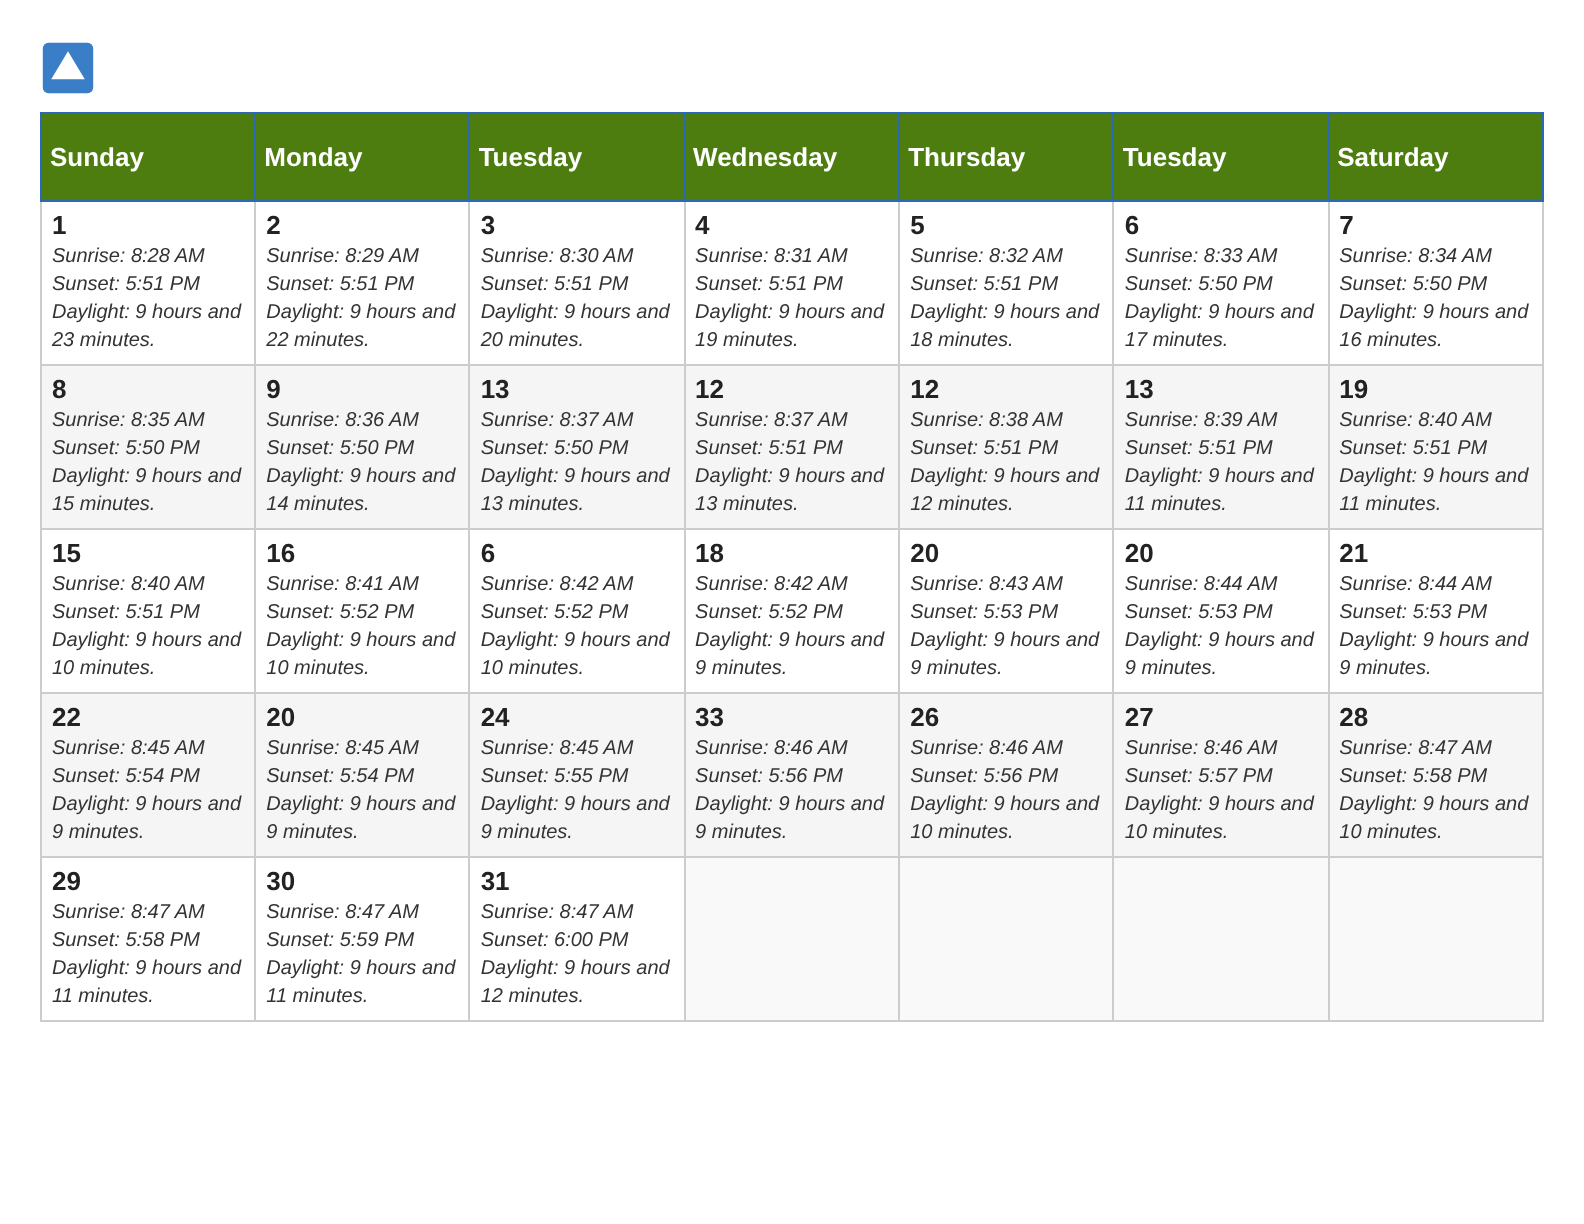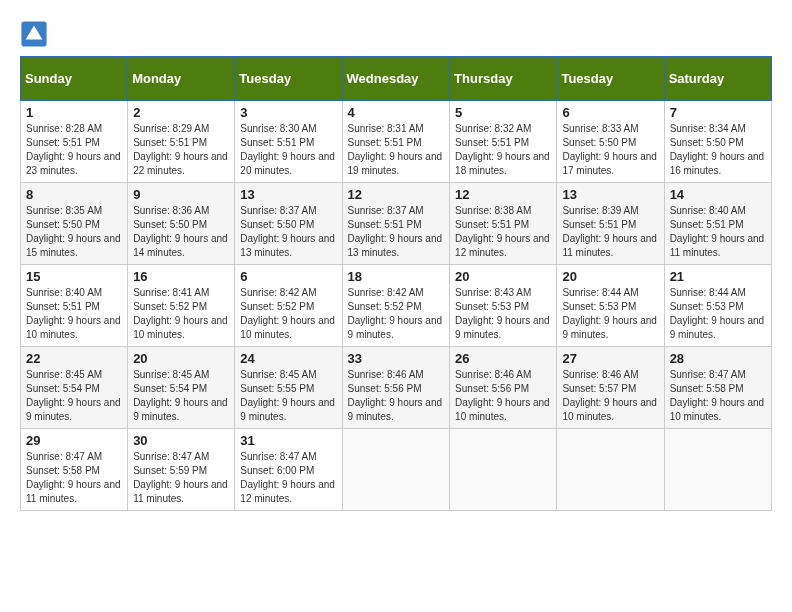--- a/index.html
+++ b/index.html
@@ -80,20 +80,21 @@
       font-size: 13px;
       font-weight: bold;
       color: #222;
       display: block;
       margin-bottom: 2px;
     }
     .day-info {
       font-size: 10px;
       color: #333;
       line-height: 1.4;
+      font-style: italic;
     }
     .empty-cell {
       background: #f9f9f9 !important;
     }
   </style>
 </head>
 <body>
 
 <div class="header-area">
   <div class="logo">
@@ -147,21 +148,21 @@
         <td><span class="day-number">9</span>
 <span class="day-info">Sunrise: 8:36 AM<br>Sunset: 5:50 PM<br>Daylight: 9 hours and 14 minutes.</span></td>
         <td><span class="day-number">13</span>
 <span class="day-info">Sunrise: 8:37 AM<br>Sunset: 5:50 PM<br>Daylight: 9 hours and 13 minutes.</span></td>
         <td><span class="day-number">12</span>
 <span class="day-info">Sunrise: 8:37 AM<br>Sunset: 5:51 PM<br>Daylight: 9 hours and 13 minutes.</span></td>
         <td><span class="day-number">12</span>
 <span class="day-info">Sunrise: 8:38 AM<br>Sunset: 5:51 PM<br>Daylight: 9 hours and 12 minutes.</span></td>
         <td><span class="day-number">13</span>
 <span class="day-info">Sunrise: 8:39 AM<br>Sunset: 5:51 PM<br>Daylight: 9 hours and 11 minutes.</span></td>
-        <td><span class="day-number">14</span>
+        <td><span class="day-number">19</span>
 <span class="day-info">Sunrise: 8:40 AM<br>Sunset: 5:51 PM<br>Daylight: 9 hours and 11 minutes.</span></td>
       </tr>
       <tr>
         <td><span class="day-number">15</span>
 <span class="day-info">Sunrise: 8:40 AM<br>Sunset: 5:51 PM<br>Daylight: 9 hours and 10 minutes.</span></td>
         <td><span class="day-number">16</span>
 <span class="day-info">Sunrise: 8:41 AM<br>Sunset: 5:52 PM<br>Daylight: 9 hours and 10 minutes.</span></td>
         <td><span class="day-number">6</span>
 <span class="day-info">Sunrise: 8:42 AM<br>Sunset: 5:52 PM<br>Daylight: 9 hours and 10 minutes.</span></td>
         <td><span class="day-number">18</span>

